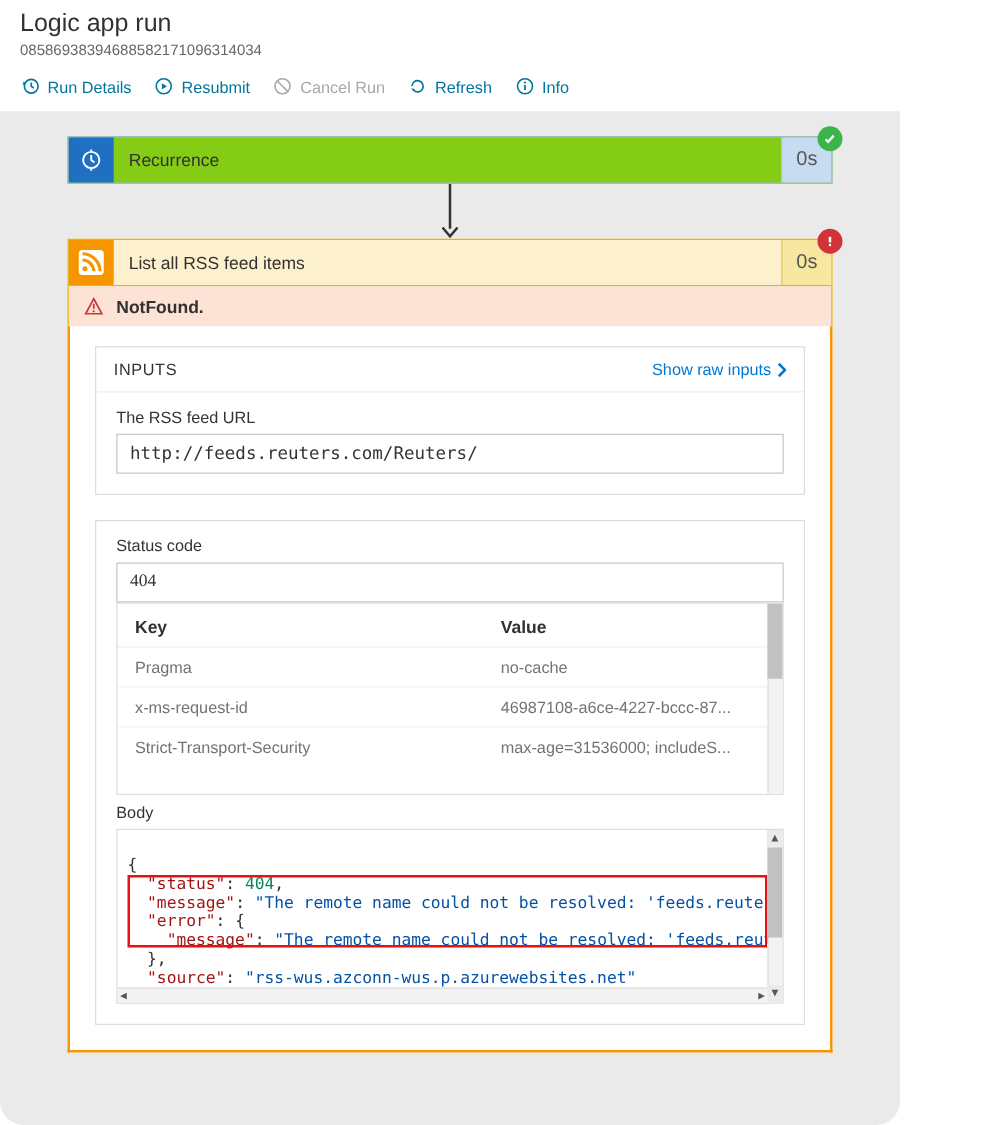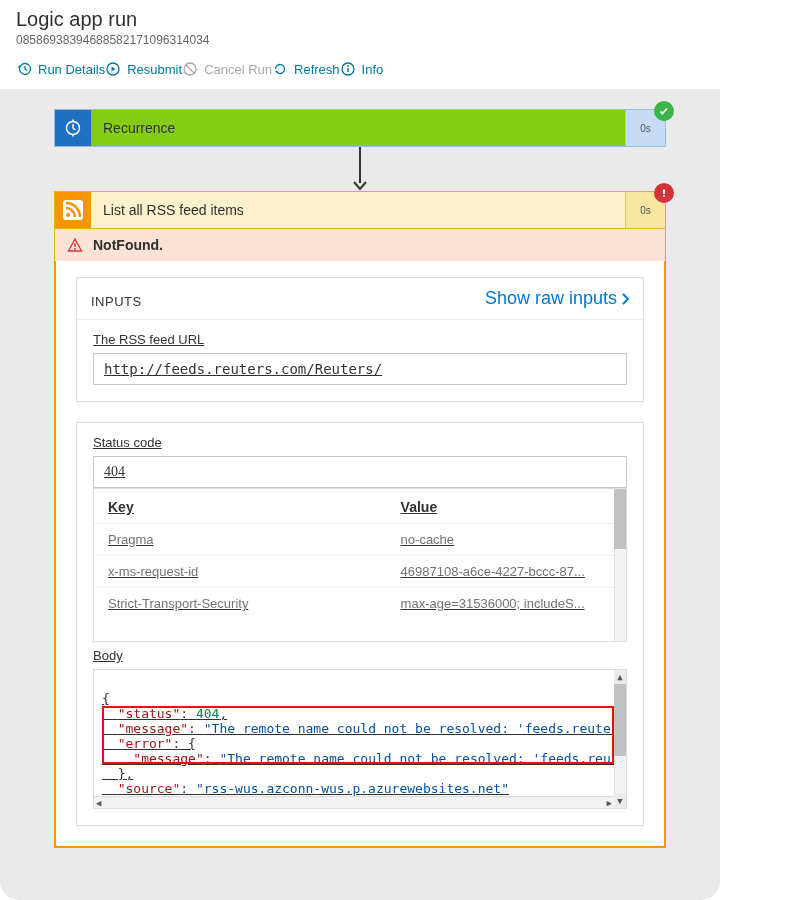--- a/index.html
+++ b/index.html
@@ -1,49 +1,49 @@
 <!DOCTYPE html>
 <html><head>
 <meta charset="utf-8">
 <style>
 * { box-sizing: border-box; margin: 0; padding: 0; }
 body { font-family: "Segoe UI", Arial, sans-serif; font-size: 13px; color: #323130; background: #fff; }
 .page { width: 720px; height: 900px; background: #fff; overflow: hidden; position: relative; border-radius: 19px; }
 .header { padding: 8px 16px 4px; }
 .page-title { font-size: 20px; font-weight: 400; }
 .run-id { font-size: 12px; color: #666; margin-top: 2px; }
-.toolbar { display: flex; padding: 10px 16px 12px; align-items: center; }
+.toolbar { display: flex; gap: 18px; padding: 10px 16px 12px; align-items: center; }
 .tb-btn { display: flex; align-items: center; gap: 6px; color: #00779e; cursor: pointer; font-size: 13px; }
 .tb-btn.disabled { color: #a8a8a8; cursor: default; }
 .tb-icon { width: 16px; height: 16px; display: inline-flex; align-items: center; justify-content: center; }
 .canvas { background: #eaeaea; padding: 20px 16px 30px; height: 820px; overflow: hidden; }
 .col { width: 612px; margin: 0 auto; }
 .step-card { position: relative; }
 .step-head { display: flex; align-items: center; border: 1px solid #9bbde0; background: #84cc16; height: 38px; }
 .step-head .icon-sq { width: 36px; height: 36px; background: #1f6fc2; display: flex; align-items: center; justify-content: center; }
 .step-head .title { flex: 1; padding: 0 12px; font-size: 14px; color: #323130; }
-.step-head .dur { width: 40px; text-align: center; font-size: 10px; color: #555; border-left: 1px solid #b6c8de; background: #c7dcf2; height: 100%; display: flex; align-items: center; justify-content: center; }
+.step-head .dur { width: 40px; text-align: center; font-size: 16px; color: #555; border-left: 1px solid #b6c8de; background: #c7dcf2; height: 100%; display: flex; align-items: center; justify-content: center; }
 .badge { position: absolute; top: -8px; right: -8px; width: 20px; height: 20px; border-radius: 50%; display: flex; align-items: center; justify-content: center; }
 .badge.ok { background: #3bb44a; color: #fff; }
 .badge.err { background: #d13438; color: #fff; }
 .connector { display: flex; flex-direction: column; align-items: center; height: 44px; }
 .conn-line { width: 2px; flex: 1; background: #333; }
 .conn-arrow { margin-top: -2px; }
 .rss-step .step-head { background: #fdf1cd; border-color: #e0b900; }
 .rss-step .step-head .icon-sq { background: #f79500; }
 .rss-step .step-head .dur { background: #f7e7a1; border-left-color: #e0c860; }
 .err-bar { background: #fce3d5; border-left: 1px solid #e0b900; border-right: 1px solid #e0b900; padding: 8px 12px; display: flex; align-items: center; gap: 10px; font-size: 14px; color: #323130; }
 .action-body { background: #fff; border: 2px solid #f79500; border-top: none; padding: 16px 20px 20px; }
 .panel { border: 1px solid #ddd; margin-bottom: 20px; }
 .panel-hd { display: flex; align-items: flex-end; padding: 10px 14px; border-bottom: 1px solid #eee; }
 .panel-hd .ptitle { font-size: 13px; color: #333; letter-spacing: 0.5px; }
 .panel-hd .ptitle.red-under { border-bottom: 2px solid #d13438; padding-bottom: 2px; }
 .panel-hd .spacer { flex: 1; }
-.panel-hd .link { color: #0078d4; font-size: 18px; display: flex; align-items: center; gap: 4px; cursor: pointer; }
-.panel-bd { padding: 12px 16px 16px; text-decoration: underline; }
+.panel-hd .link { color: #0078d4; font-size: 13px; display: flex; align-items: center; gap: 4px; cursor: pointer; }
+.panel-bd { padding: 12px 16px 16px; }
 .field-label { font-size: 13px; color: #333; margin-bottom: 6px; }
 .field-box { border: 1px solid #c8c8c8; padding: 7px 10px; font-family: Consolas, monospace; font-size: 14px; background: #fff; color: #333; width: 100%; }
 .tbl-wrap { border: 1px solid #ddd; position: relative; margin-bottom: 4px; }
 .tbl { width: 100%; border-collapse: collapse; }
 .tbl th { text-align: left; font-weight: 600; padding: 10px 14px 8px; font-size: 14px; border-bottom: 1px solid #eee;}
 .tbl td { padding: 8px 14px; font-size: 13px; color: #737373; border-top: 1px solid #f2f2f2; }
 .body-wrap { border: 1px solid #ddd; position: relative; height: 140px; overflow: hidden; font-family: Consolas, monospace; font-size: 13px; padding: 6px 8px; white-space: pre; }
 .code-k { color: #a31515; }
 .code-v { color: #0451a5; }
 .code-n { color: #098658; }

